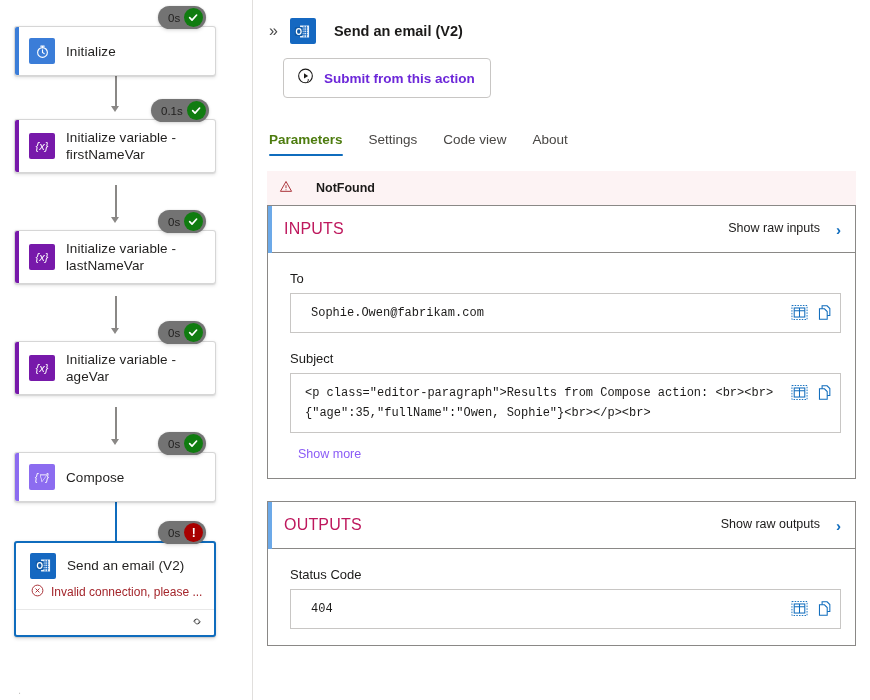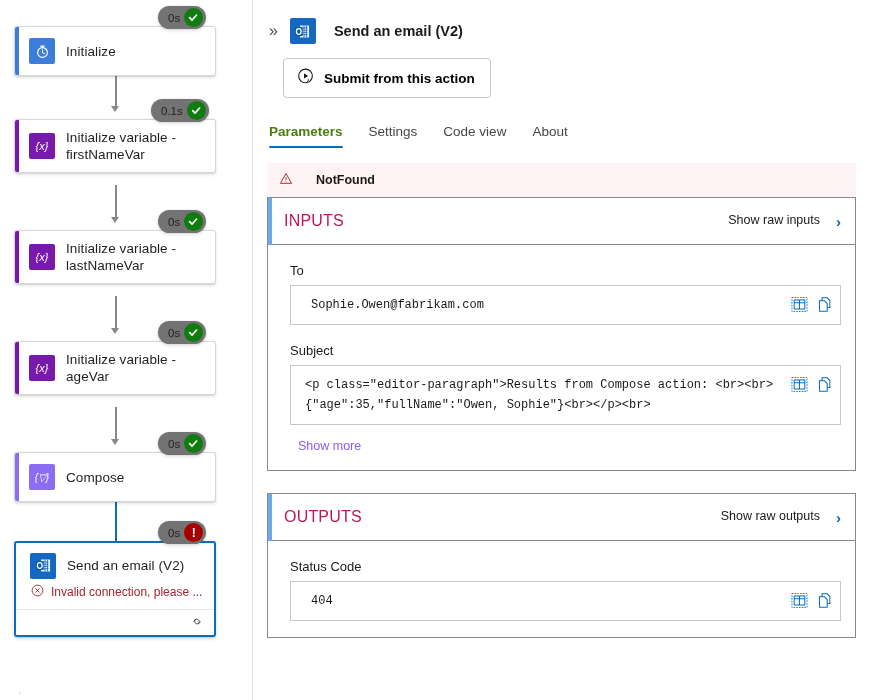--- a/index.html
+++ b/index.html
@@ -95,25 +95,25 @@
   
   .panel { flex: 1 1 auto; height: 700px; position: relative; overflow: hidden; background:#fff; }
   .panel-head { display: flex; align-items: center; gap: 10px; padding: 18px 0 0 14px; }
   .chev2 { color: #4b4b4b; font-size: 16px; cursor: pointer; padding: 0 2px; }
   .head-ico {
     width: 26px; height: 26px; border-radius: 2px;
     display: flex; align-items: center; justify-content: center;
   }
   .head-title { font-size: 14.5px; font-weight: 600; color: #1b1a19; margin-left: 8px; }
   .submit-btn {
-    margin: 14px 0 0 30px;
+    margin: 14px 0 8px 30px;
     display: inline-flex; align-items: center; gap: 9px;
     border: 1px solid #c8c6c4; border-radius: 4px;
     background: #fff; padding: 8px 15px 8px 12px;
-    font-size: 13.5px; font-weight: 600; color: #000000;
+    font-size: 13.5px; font-weight: 600; color: #6d28d9;
     cursor: pointer; font-family: inherit;
   }
   .tabs { display: flex; gap: 26px; padding: 26px 0 0 16px; }
   .tab {
     position: relative; font-size: 13.5px; color: #484644;
     padding-bottom: 9px; cursor: pointer;
   }
   .tab.active { color: #4d7c0f; font-weight: 600; }
   .tab.active::after {
     content: ""; position: absolute; left: 0; right: 0; bottom: 0;

